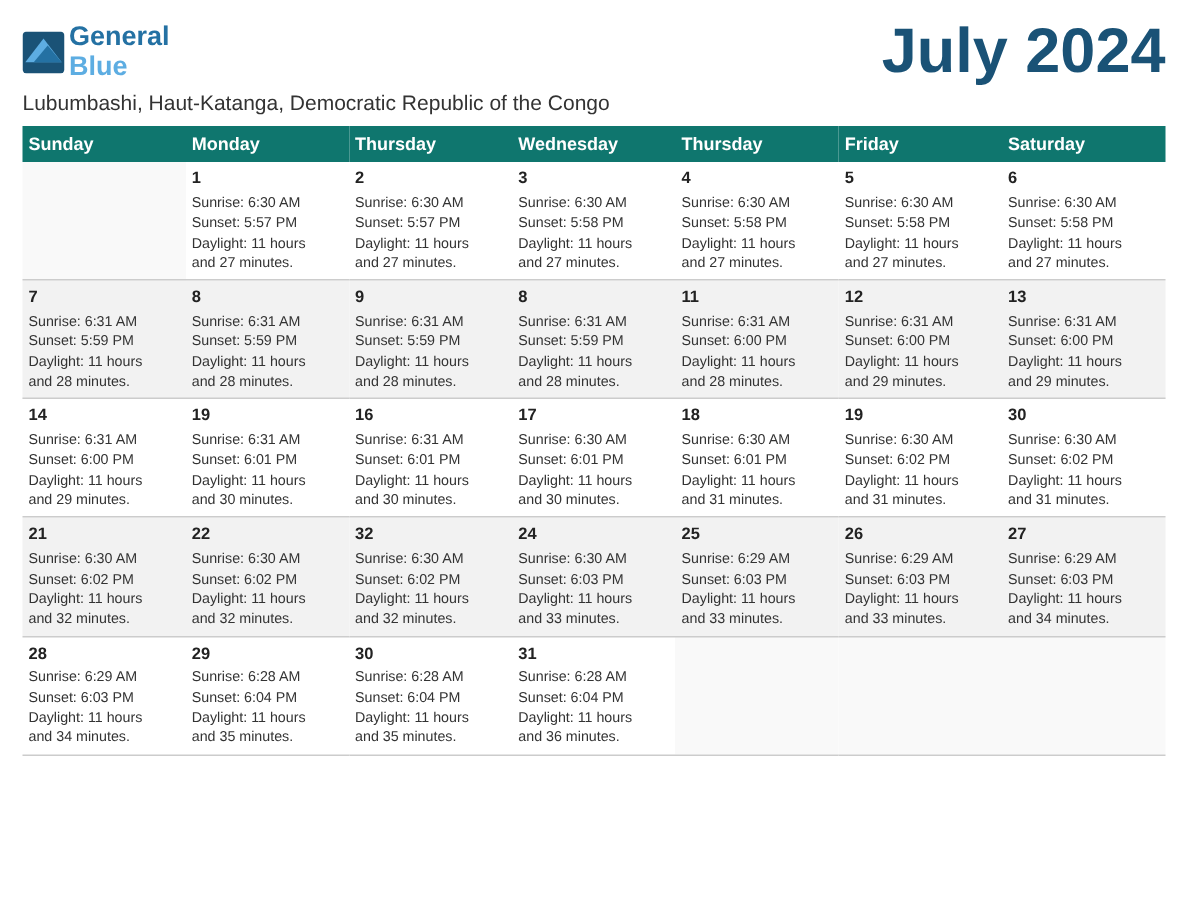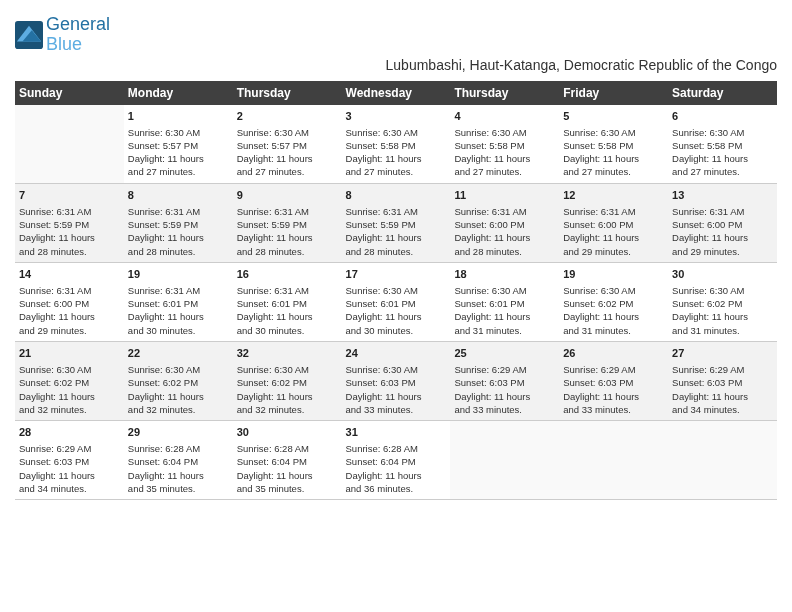--- a/index.html
+++ b/index.html
@@ -16,52 +16,52 @@
       align-items: flex-start;
       margin-bottom: 2px;
     }
     .logo {
       display: flex;
       align-items: center;
       margin-top: 5px;
     }
     .logo-text {
       font-size: 18px;
-      font-weight: normal;
+      font-weight: bold;
       color: #1a5276;
       line-height: 1.1;
     }
     .logo-text span {
       color: #2471a3;
     }
     .logo-icon {
       width: 28px;
       height: 28px;
       margin-right: 3px;
     }
     .month-title {
       font-size: 42px;
       font-weight: bold;
       color: #1a5276;
       text-align: right;
     }
     .subtitle {
-      text-align: right;
+      text-align: left;
       font-size: 14px;
       color: #333;
       margin-bottom: 8px;
       font-weight: normal;
     }
     table {
       width: 100%;
       border-collapse: collapse;
       font-size: 10.5px;
     }
     thead tr th {
-      background-color: #404040;
+      background-color: #0f766e;
       color: #fff;
       padding: 5px 4px;
       text-align: left;
       font-size: 12px;
       font-weight: bold;
     }
     tbody tr {
       border-bottom: 1px solid #ccc;
     }
     tbody tr:nth-child(odd) {
@@ -102,20 +102,21 @@
       <polygon points="15,5 28,22 2,22" fill="#5dade2"></polygon>
       <polygon points="18,10 28,22 8,22" fill="#2471a3"></polygon>
     </svg>
     <div>
       <div class="logo-text">
         <span>General</span><br>
         <span style="color:#5dade2;">Blue</span>
       </div>
     </div>
   </div>
+  <div class="month-title">July 2024</div>
 </div>
 
 <div class="subtitle">Lubumbashi, Haut-Katanga, Democratic Republic of the Congo</div>
 
 <table>
   <thead>
     <tr id="day-headers">
         <th>Sunday</th>
         <th>Monday</th>
         <th>Thursday</th>

